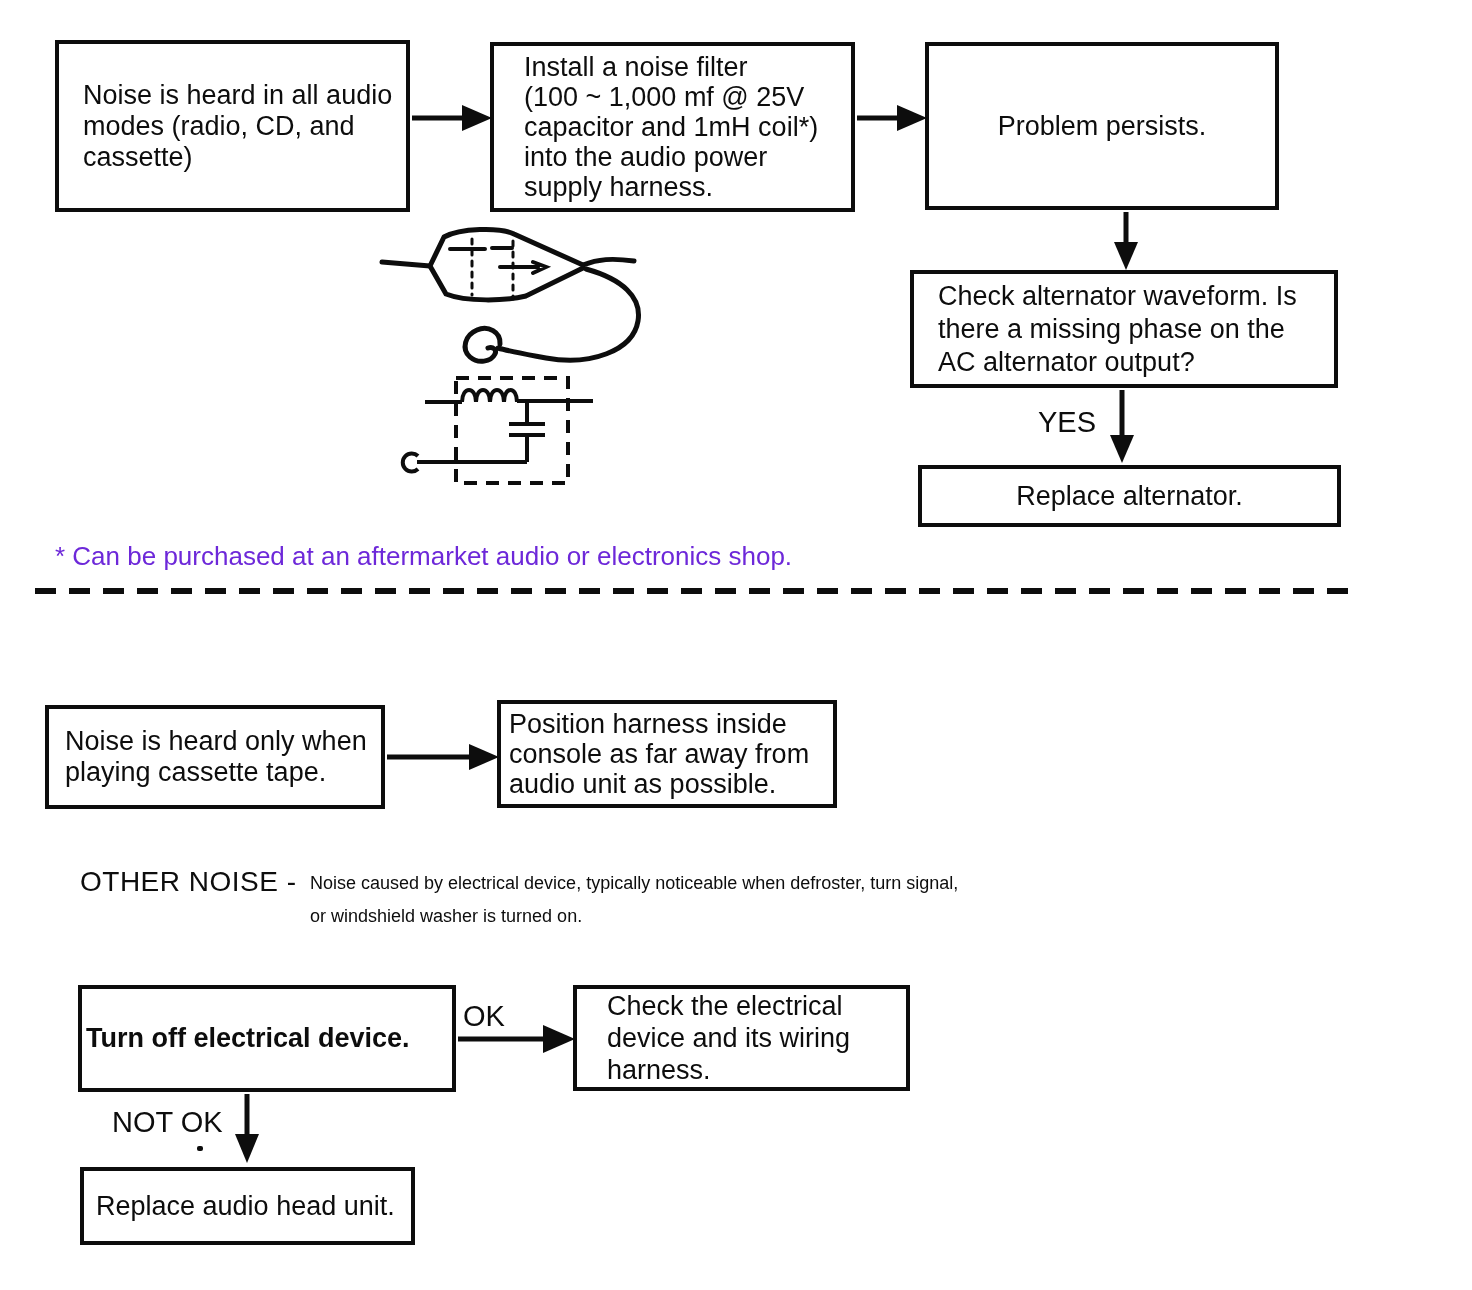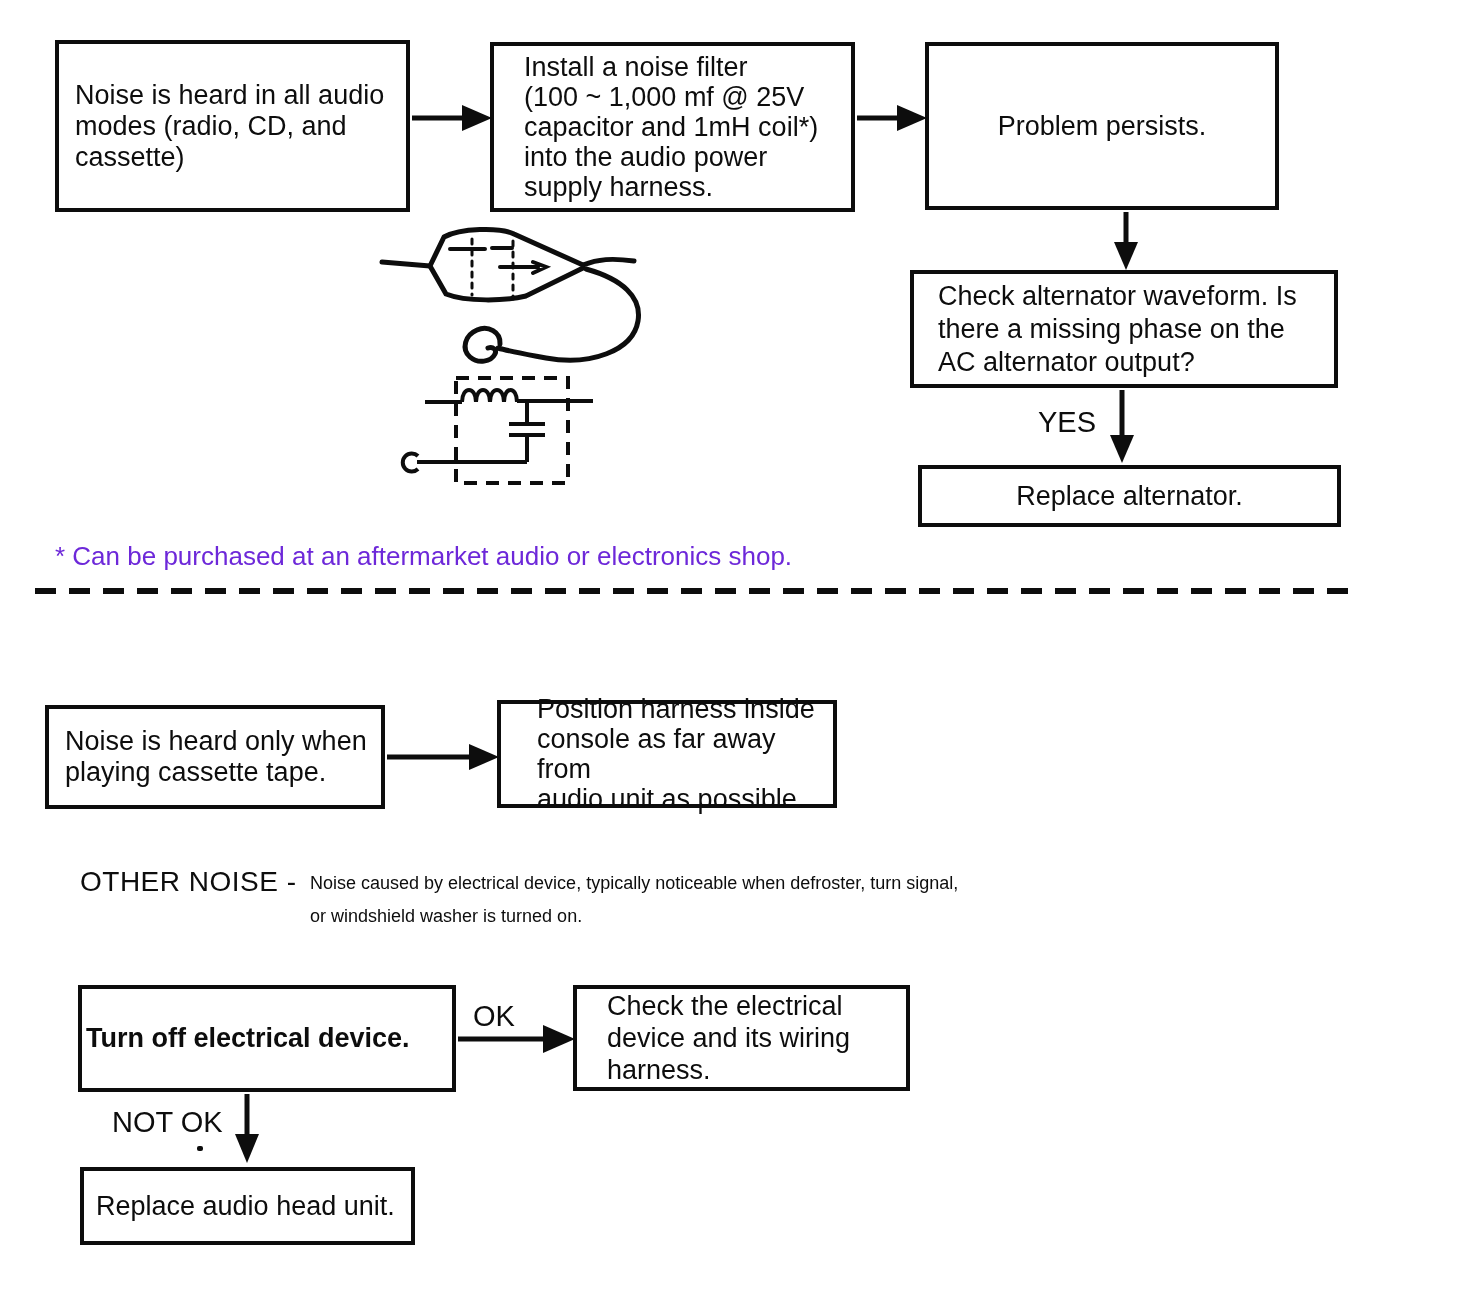--- a/index.html
+++ b/index.html
@@ -69,21 +69,21 @@
   .speck {
     position: absolute; left: 197px; top: 1146px;
     width: 6px; height: 5px; background: #0d0d0d; border-radius: 2px;
   }
   .illus { position: absolute; left: 350px; top: 215px; }
   .illus path, .illus line { fill: none; stroke: #0d0d0d; }
 </style>
 </head>
 <body>
 
-<div class="box" style="left:55px; top:40px; width:355px; height:172px; padding-left:16px;">
+<div class="box" style="left:55px; top:40px; width:355px; height:172px; padding-left:24px;">
   <div class="box-text">Noise is heard in all audio
 modes (radio, CD, and
 cassette)</div>
 </div>
 
 <div class="box" style="left:490px; top:42px; width:365px; height:170px; padding-left:30px; line-height:30px;">
   <div class="box-text" style="line-height:30px">Install a noise filter
 (100 ~ 1,000 mf @ 25V
 capacitor and 1mH coil*)
 into the audio power
@@ -129,35 +129,35 @@
     <path d="M67,247 H177"></path>
     <path d="M68,241 a9,9 0 1 0 0,13"></path>
   </g>
 </svg>
 
 <div class="box" style="left:45px; top:705px; width:340px; height:104px; padding-left:16px;">
   <div class="box-text">Noise is heard only when
 playing cassette tape.</div>
 </div>
 
-<div class="box" style="left:497px; top:700px; width:340px; height:108px; padding-left:36px;">
+<div class="box" style="left:497px; top:700px; width:340px; height:108px; padding-left:8px;">
   <div class="box-text" style="line-height:30px">Position harness inside
 console as far away from
 audio unit as possible.</div>
 </div>
 
 <div class="heading-bold">OTHER NOISE -</div>
 <div class="heading-desc">Noise caused by electrical device, typically noticeable when defroster, turn signal,
 or windshield washer is turned on.</div>
 
 <div class="box" style="left:78px; top:985px; width:378px; height:107px; padding-left:4px;font-weight:bold;">
   <div class="box-text">Turn off electrical device.</div>
 </div>
 
-<div class="flow-label" style="left:473px; top:1000px;text-align:right;">OK</div>
+<div class="flow-label" style="left:463px; top:1000px;text-align:right;">OK</div>
 
 <div class="box" style="left:573px; top:985px; width:337px; height:106px; padding-left:30px;">
   <div class="box-text" style="line-height:32px">Check the electrical
 device and its wiring
 harness.</div>
 </div>
 
 <div class="flow-label" style="left:112px; top:1106px;">NOT OK</div>
 
 <div class="speck"></div>

